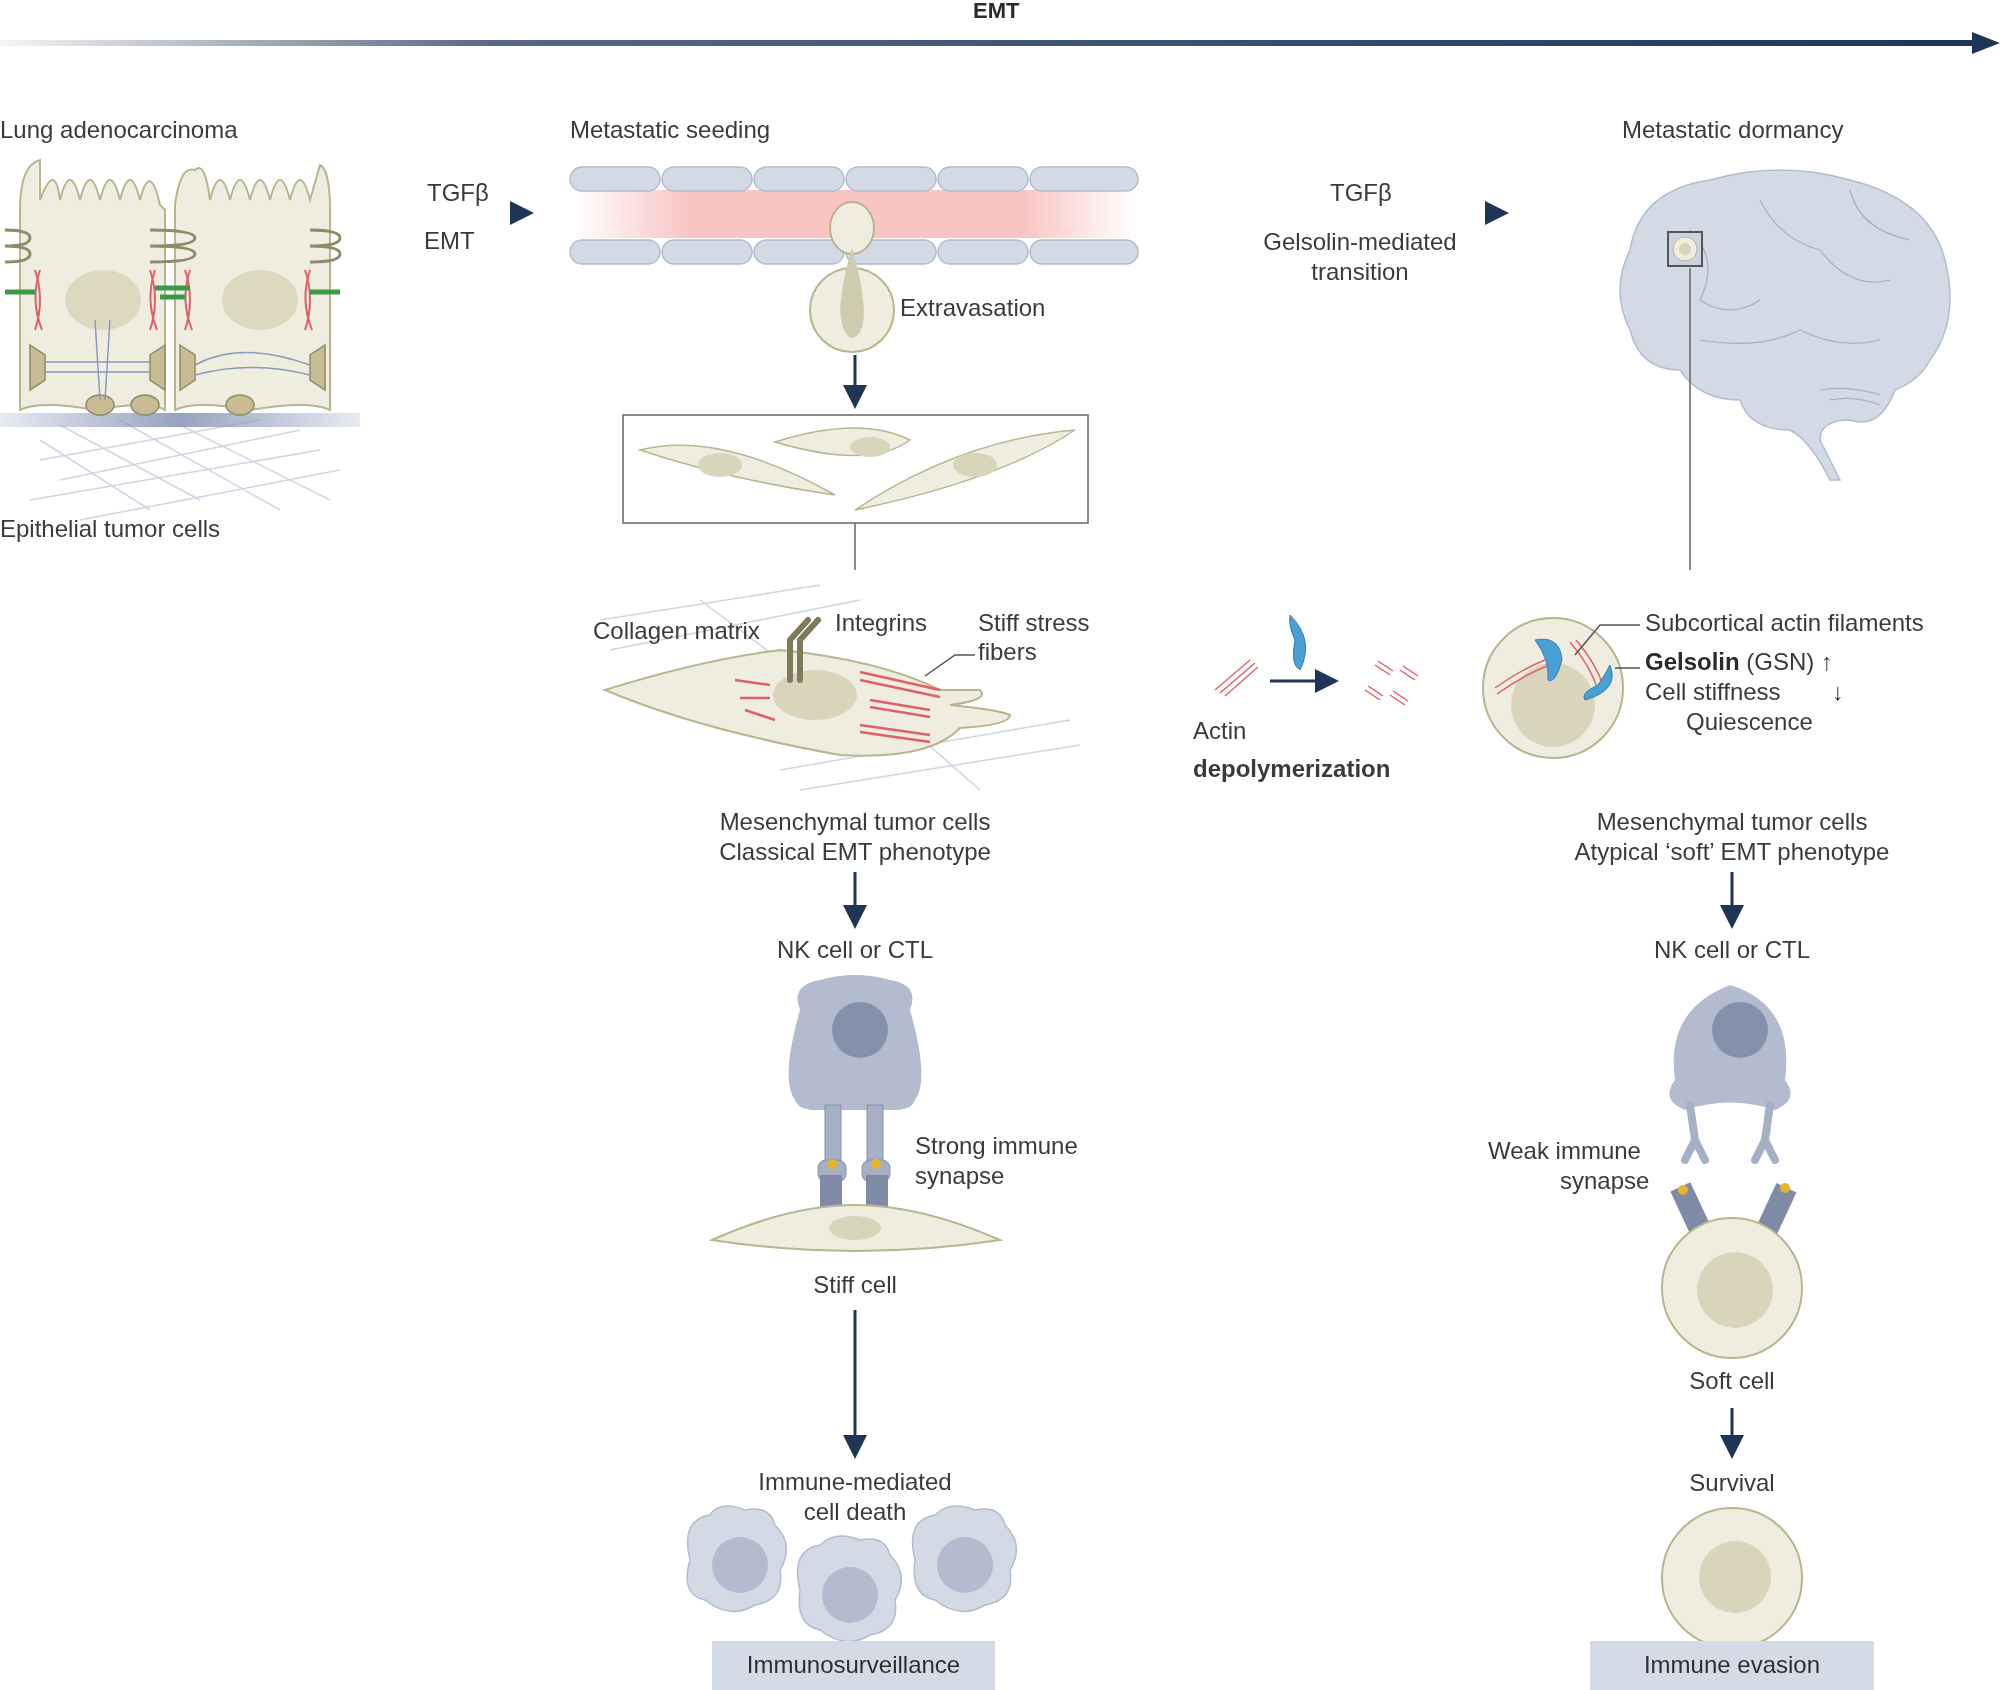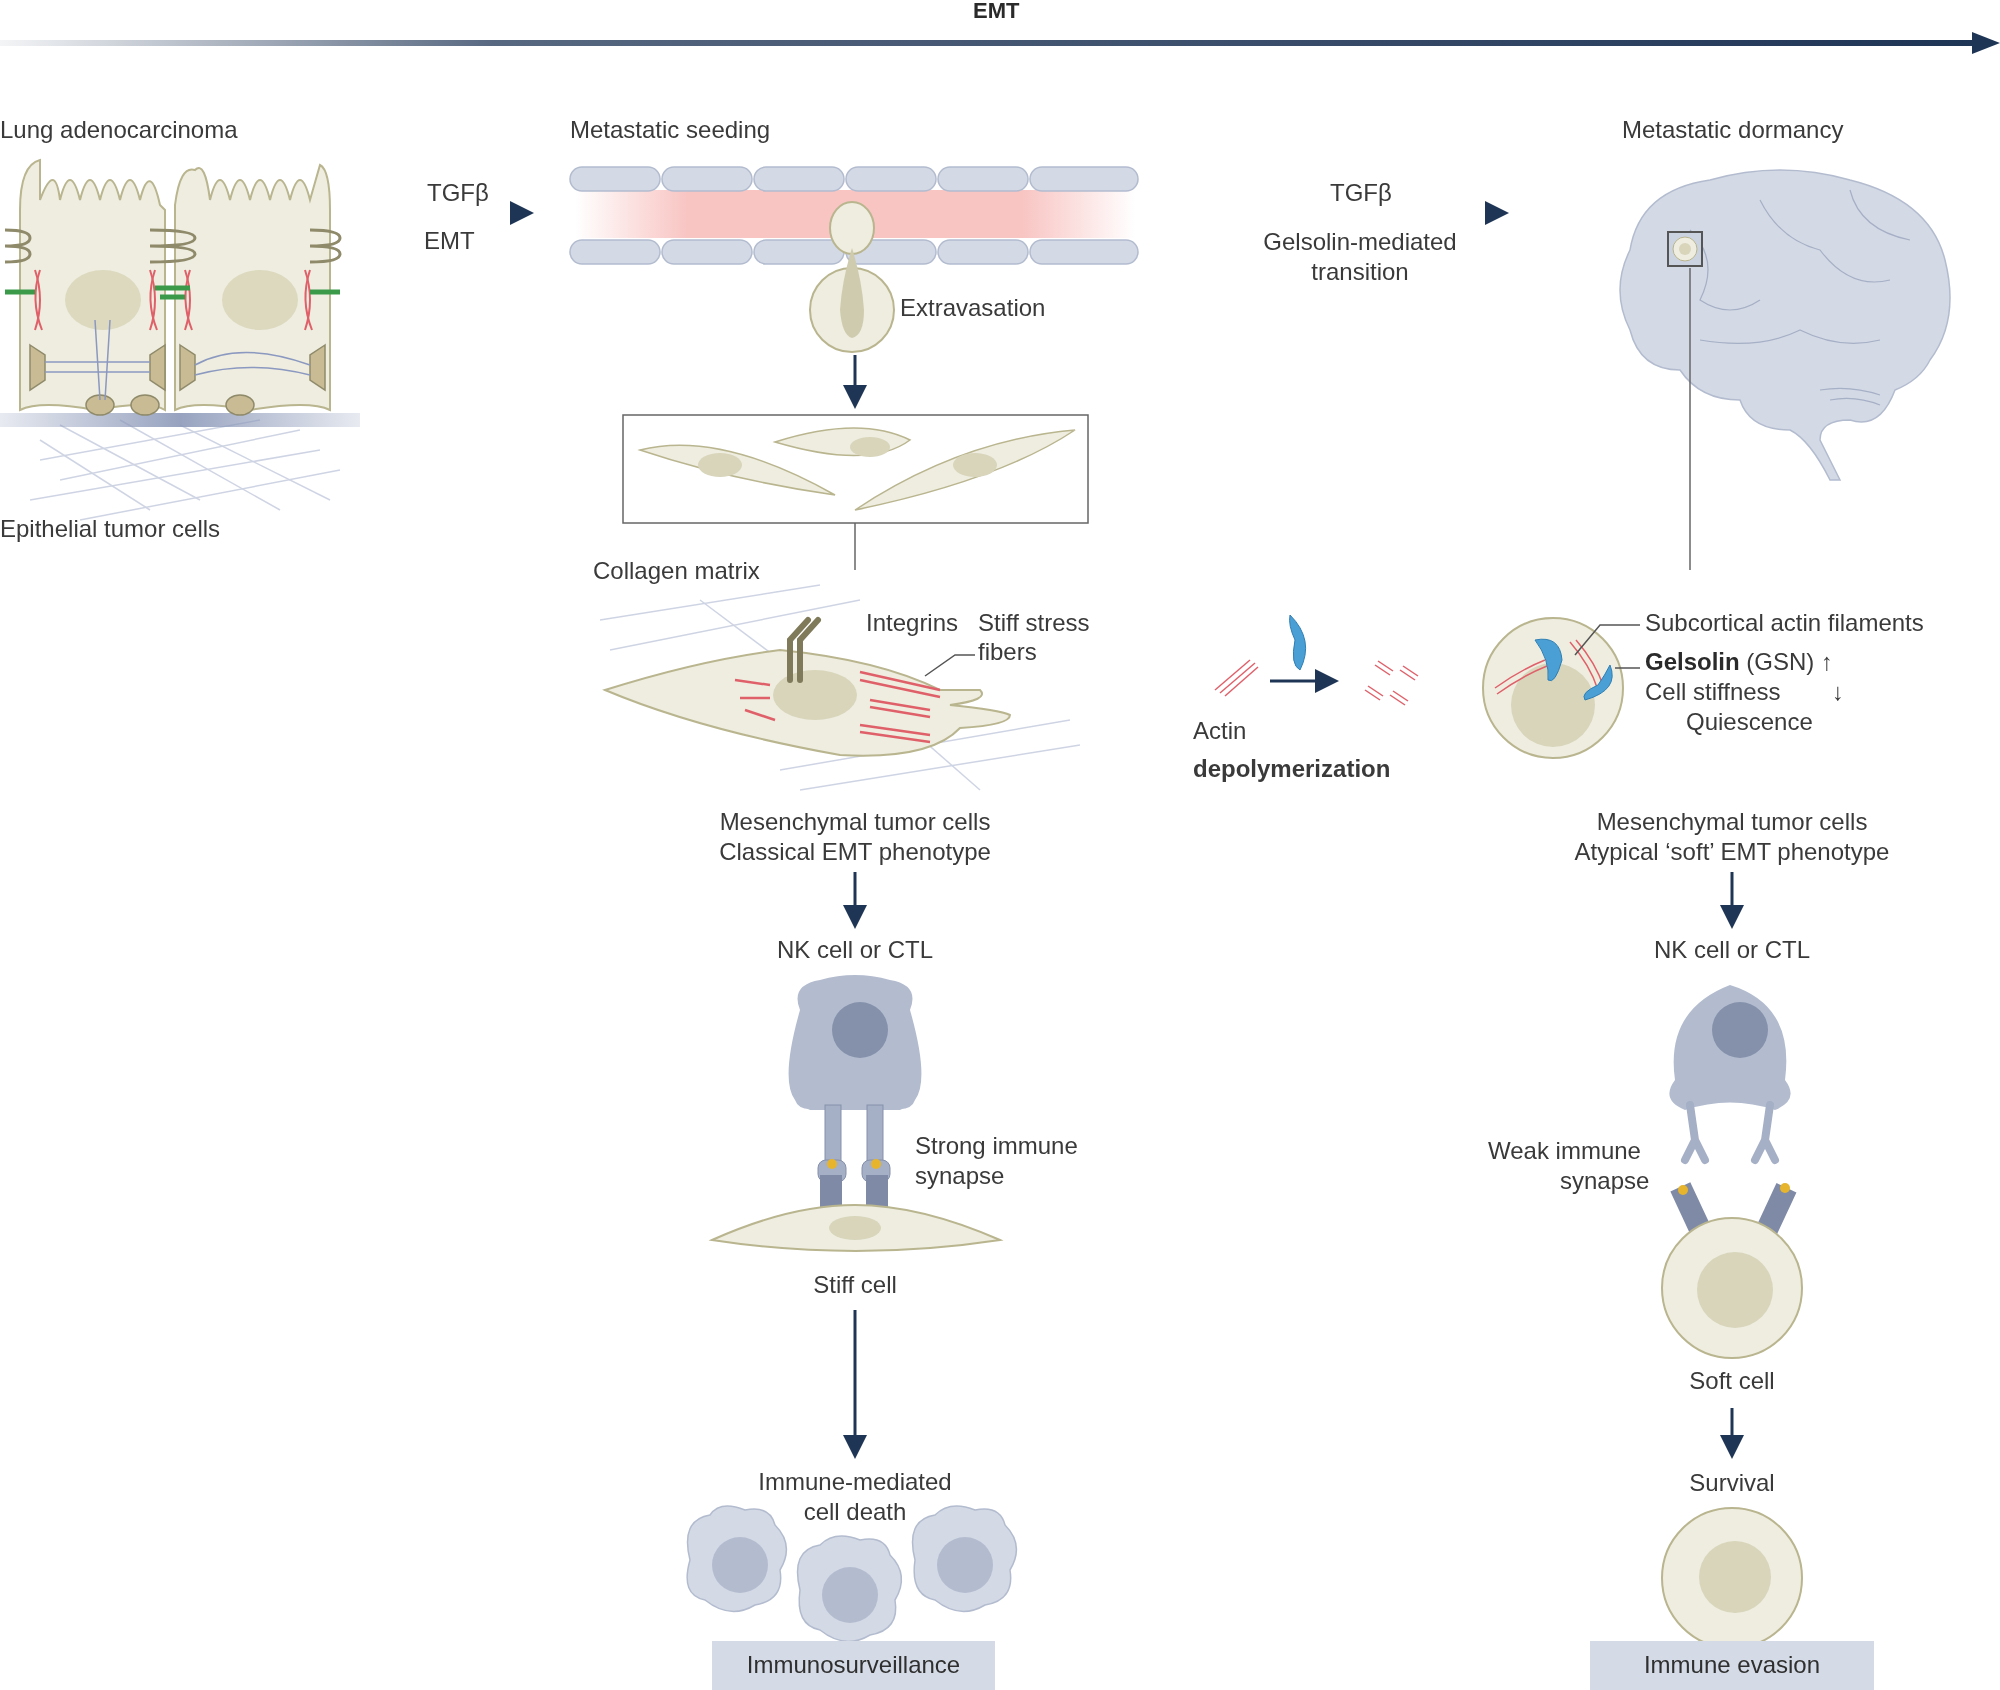--- a/index.html
+++ b/index.html
@@ -300,22 +300,22 @@
 
 <div class="txt" style="left:427px;top:178px;">TGFβ</div>
 <div class="txt" style="left:424px;top:226px;">EMT</div>
 
 <div class="txt" style="left:900px;top:293px;">Extravasation</div>
 
 <div class="txt" style="left:1330px;top:178px;">TGFβ</div>
 <div class="txt center" style="left:1240px;top:227px;width:240px;">Gelsolin-mediated</div>
 <div class="txt center" style="left:1240px;top:257px;width:240px;">transition</div>
 
-<div class="txt" style="left:593px;top:556px;">Collagen matrix</div>
-<div class="txt" style="left:835px;top:608px;margin-left:31px;">Integrins</div>
+<div class="txt" style="left:593px;top:616px;">Collagen matrix</div>
+<div class="txt" style="left:835px;top:608px;">Integrins</div>
 <div class="txt" style="left:978px;top:608px;">Stiff stress</div>
 <div class="txt" style="left:978px;top:637px;">fibers</div>
 
 <div class="txt center" style="left:655px;top:807px;width:400px;">Mesenchymal tumor cells</div>
 <div class="txt center" style="left:655px;top:837px;width:400px;">Classical EMT phenotype</div>
 
 <div class="txt" style="left:1193px;top:703px;margin-top:13px;">Actin</div>
 <div class="txt" style="left:1193px;top:754px;font-weight:bold;">depolymerization</div>
 
 <div class="txt" style="left:1645px;top:608px;">Subcortical actin filaments</div>

